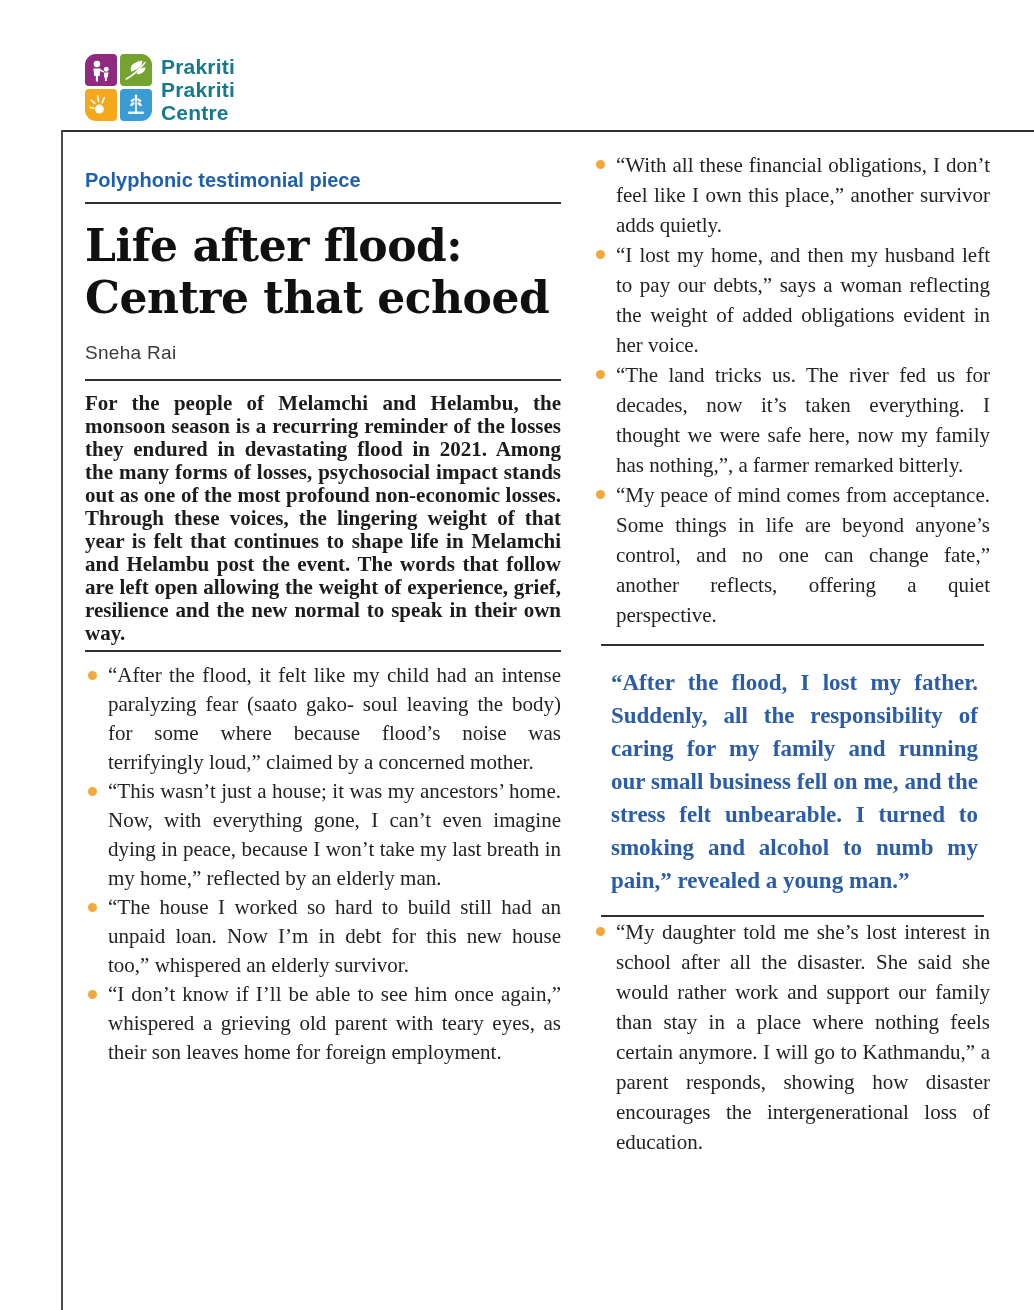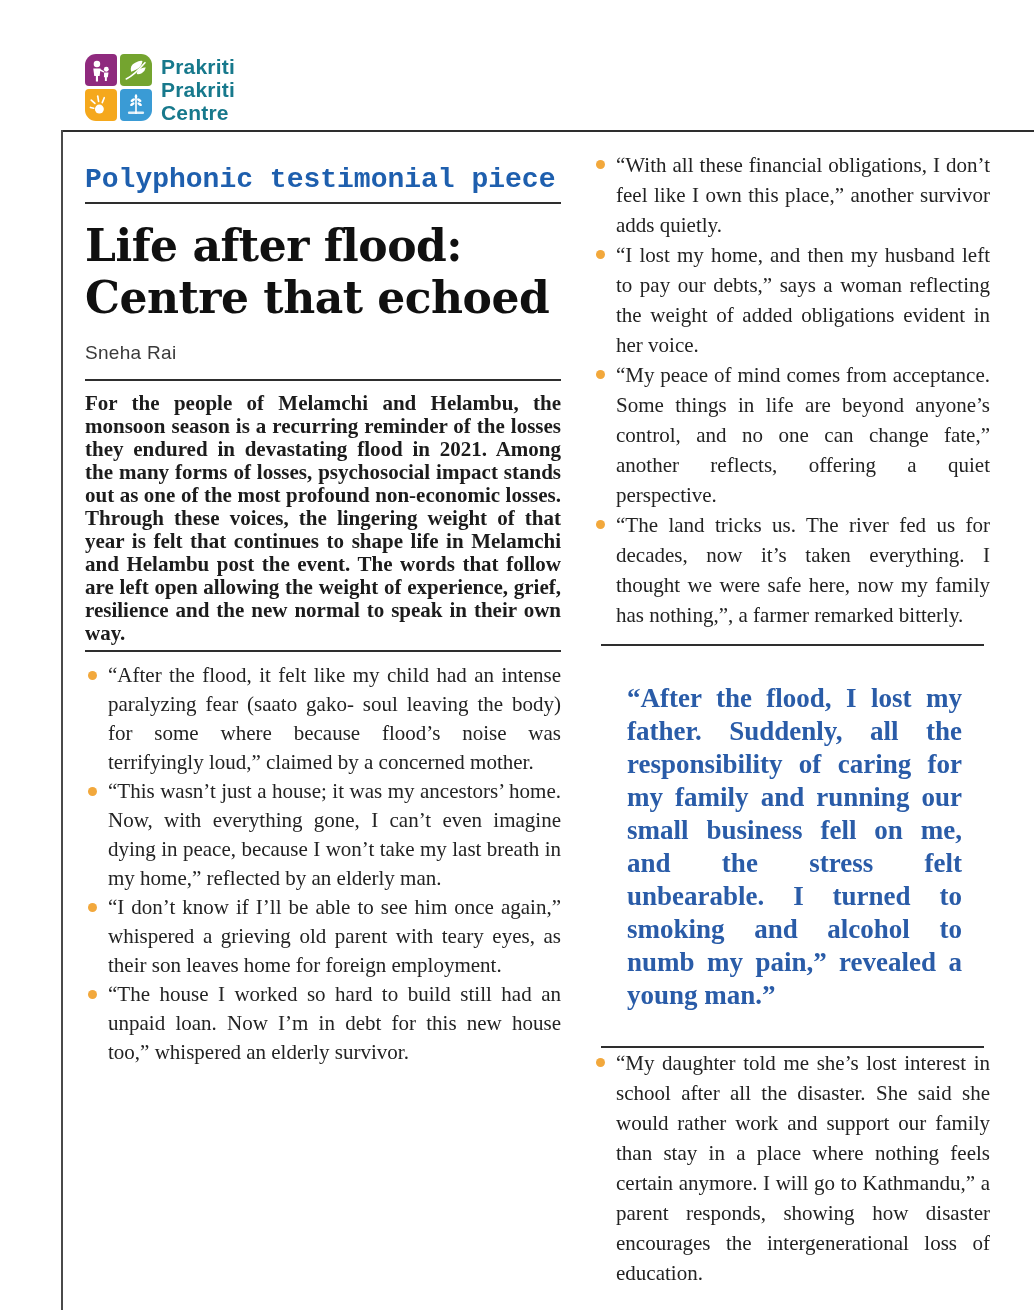--- a/index.html
+++ b/index.html
@@ -34,22 +34,22 @@
     font-family:"Liberation Sans",sans-serif;font-weight:700;
     font-size:21px;line-height:23px;color:var(--logo-wordmark-teal);letter-spacing:0.2px;
   }
   .header-rule{position:absolute;left:61px;top:130px;width:973px;height:2px;background:var(--rule-dark);}
   .left-border-rule{position:absolute;left:61px;top:130px;width:1.5px;bottom:0;background:#4a4a4a;}
   
   .left-col{position:absolute;left:85px;top:168px;width:476px;}
   .right-col{position:absolute;left:593px;top:150px;width:397px;}
   
   .kicker{
-    font-family:Liberation Mono, monospace;font-weight:700;
-    font-size:28px;line-height:24px;color:var(--kicker-blue);margin:0;
+    font-family:Liberation Sans, sans-serif;font-weight:700;
+    font-size:20px;line-height:24px;color:var(--kicker-blue);margin:0;
   }
   .rule{height:2px;background:var(--rule-dark);}
   .kicker-rule{margin-top:10px;}
   .article-title{
     font-family:"DejaVu Serif",serif;font-weight:700;color:var(--title-black);
     font-size:44px;line-height:52px;margin:16px 0 0 0;letter-spacing:-0.5px;
   }
   .author{
     font-family:"Liberation Sans",sans-serif;font-weight:400;font-size:19px;
     color:#3a3a3a;margin-top:18px;letter-spacing:0.3px;
@@ -73,22 +73,22 @@
   .right-col .bullets{margin-top:0;}
   .right-col .bullets li{line-height:30px;}
   .nepali-bold{font-family:"Liberation Sans",sans-serif;font-weight:700;font-size:19px;}
   
   .pullquote-section{
     margin:14px 6px 0 8px;border-top:2px solid var(--rule-dark);
     border-bottom:2px solid var(--rule-dark);
     padding:20px 6px 18px 10px;
   }
   .pullquote{
-    margin:16px;color:var(--pullquote-blue);font-weight:700;
-    font-size:27px;line-height:33px;text-align:justify;
+    margin:0;color:var(--pullquote-blue);font-weight:700;
+    font-size:23px;line-height:33px;text-align:justify;
   }
   .bottom-bullets{margin-top:17px;}
 </style>
 </head>
 <body>
 
 <div class="page">
 
   <div class="logo-block">
     <div class="logo-tiles">
@@ -147,31 +147,31 @@
     <h2 class="kicker">Polyphonic testimonial piece</h2>
     <div class="rule kicker-rule"></div>
     <h1 class="article-title">Life after flood: Centre that echoed</h1>
     <div class="author">Sneha Rai</div>
     <div class="rule author-rule"></div>
     <p class="intro">For the people of Melamchi and Helambu, the monsoon season is a recurring reminder of the losses they endured in devastating flood in 2021. Among the many forms of losses, psychosocial impact stands out as one of the most profound non-economic losses. Through these voices, the lingering weight of that year is felt that continues to shape life in Melamchi and Helambu post the event. The words that follow are left open allowing the weight of experience, grief, resilience and the new normal to speak in their own way.</p>
     <div class="rule intro-rule"></div>
     <ul class="bullets">
       <li>“After the flood, it felt like my child had an intense paralyzing fear (saato gako- soul leaving the body) for some where because flood’s noise was terrifyingly loud,” claimed by a concerned mother.</li>
       <li>“This wasn’t just a house; it was my ancestors’ home. Now, with everything gone, I can’t even imagine dying in peace, because I won’t take my last breath in my home,” reflected by an elderly man.</li>
+      <li>“The house I worked so hard to build still had an unpaid loan. Now I’m in debt for this new house too,” whispered an elderly survivor.</li>
       <li>“I don’t know if I’ll be able to see him once again,” whispered a grieving old parent with teary eyes, as their son leaves home for foreign employment.</li>
-      <li>“The house I worked so hard to build still had an unpaid loan. Now I’m in debt for this new house too,” whispered an elderly survivor.</li>
     </ul>
   </section>
 
   <section class="right-col">
     <ul class="bullets">
       <li>“With all these financial obligations, I don’t feel like I own this place,” another survivor adds quietly.</li>
       <li>“I lost my home, and then my husband left to pay our debts,” says a woman reflecting the weight of added obligations evident in her voice.</li>
+      <li>“The land tricks us. The river fed us for decades, now it’s taken everything. I thought we were safe here, now my family has nothing,”, a farmer remarked bitterly.</li>
       <li>“My peace of mind comes from acceptance. Some things in life are beyond anyone’s control, and no one can change fate,” another reflects, offering a quiet perspective.</li>
-      <li>“The land tricks us. The river fed us for decades, now it’s taken everything. I thought we were safe here, now my family has nothing,”, a farmer remarked bitterly.</li>
     </ul>
 
     <div class="pullquote-section">
       <p class="pullquote">“After the flood, I lost my father. Suddenly, all the responsibility of caring for my family and running our small business fell on me, and the stress felt unbearable. I turned to smoking and alcohol to numb my pain,” revealed a young man.”</p>
     </div>
 
     <ul class="bullets bottom-bullets">
       <li>“My daughter told me she’s lost interest in school after all the disaster. She said she would rather work and support our family than stay in a place where nothing feels certain anymore. I will go to Kathmandu,” a parent responds, showing how disaster encourages the intergenerational loss of education.</li>
     </ul>
   </section>

